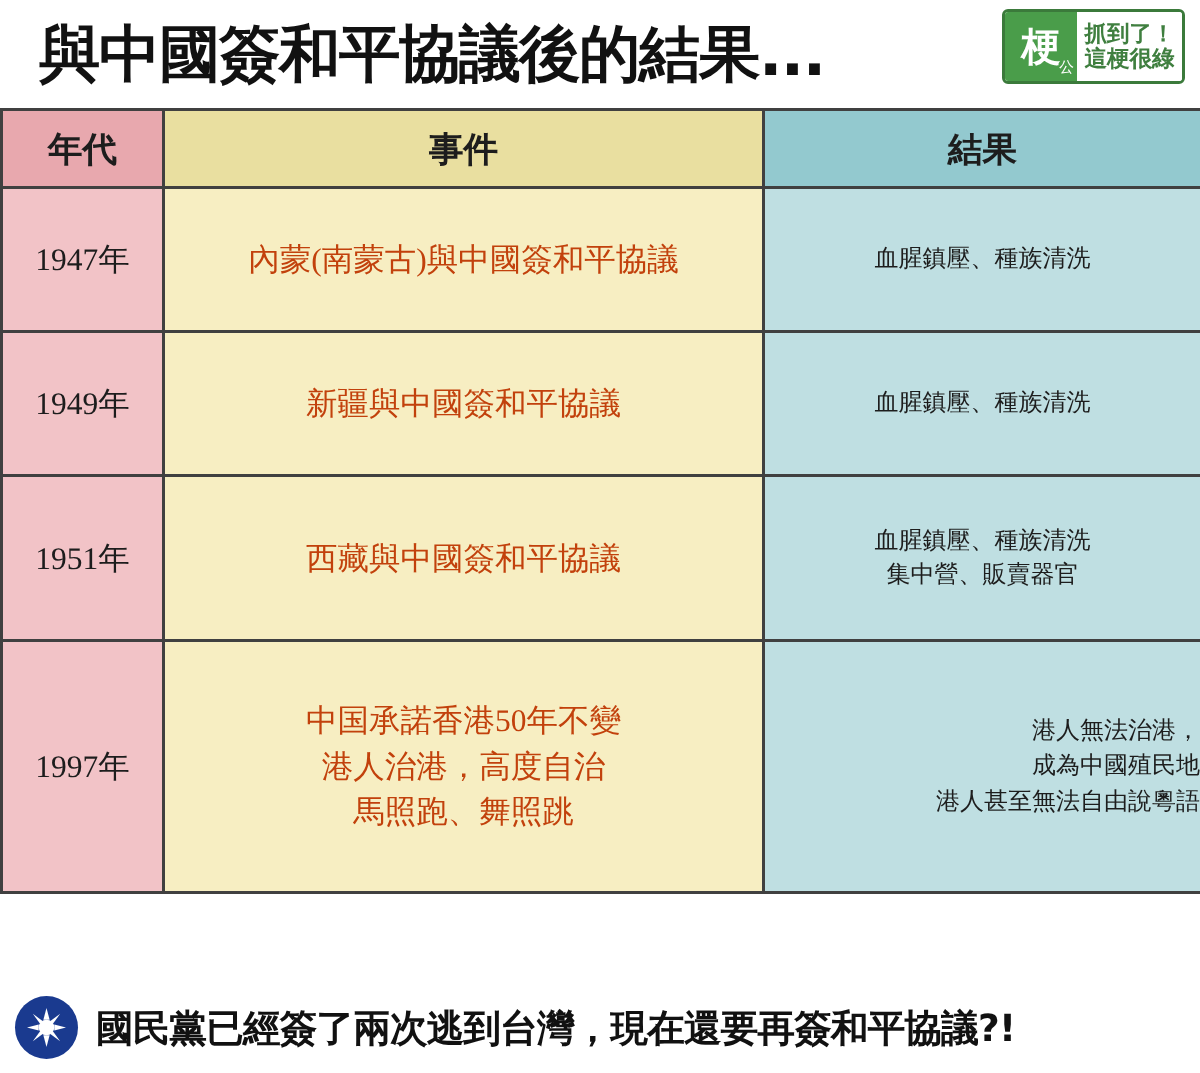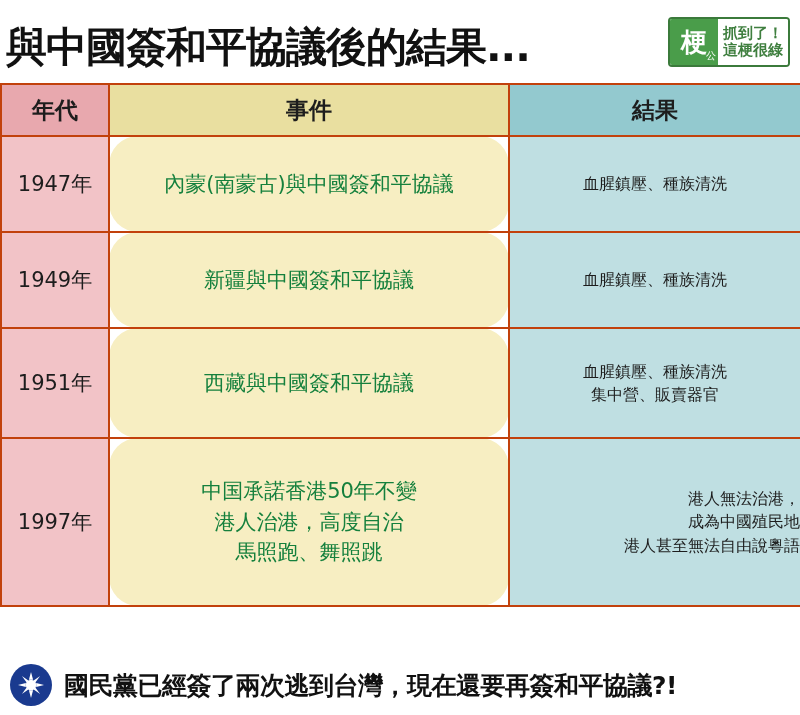--- a/index.html
+++ b/index.html
@@ -16,22 +16,21 @@
     overflow: hidden;
   }
 
   
   .titlebar {
     position: relative;
     height: 72px;
     background: #ffffff;
     display: flex;
     align-items: center;
-    padding: 0 0;
-    margin-top: 11px;
+    padding: 0 20px;
   }
   .title-text {
     font-size: 41px;
     font-weight: bold;
     color: #111111;
     letter-spacing: -1px;
     line-height: 1;
     white-space: nowrap;
     padding-left: 6px;
   }
@@ -81,22 +80,23 @@
     white-space: nowrap;
   }
 
   
   .table {
     width: 800px;
     border-collapse: collapse;
     table-layout: fixed;
   }
   .table td, .table th {
-    border: 2px solid #c2410c;
+    border: 2px solid #404040;
     padding: 0;
+    font-family: Liberation Serif, serif;
   }
   .hdr {
     height: 52px;
     font-size: 23px;
     font-weight: bold;
     color: #1d1d1d;
     text-align: center;
     vertical-align: middle;
   }
   .hdr-year { background: #e8a8ae; }
@@ -113,24 +113,23 @@
     vertical-align: middle;
     font-size: 21px;
     color: #1d1d1d;
     line-height: 1.25;
   }
   .cell-event {
     background: #f7eec2;
     text-align: center;
     vertical-align: middle;
     font-size: 21px;
-    color: #15803d;
+    color: #c2410c;
     line-height: 1.45;
     padding: 6px 10px;
-    border-radius: 29px;
   }
   .cell-result {
     background: #bfdfe2;
     vertical-align: middle;
     font-size: 16px;
     color: #1d1d1d;
     line-height: 1.45;
     padding: 6px 12px;
   }
   .cell-result.center { text-align: center; }

